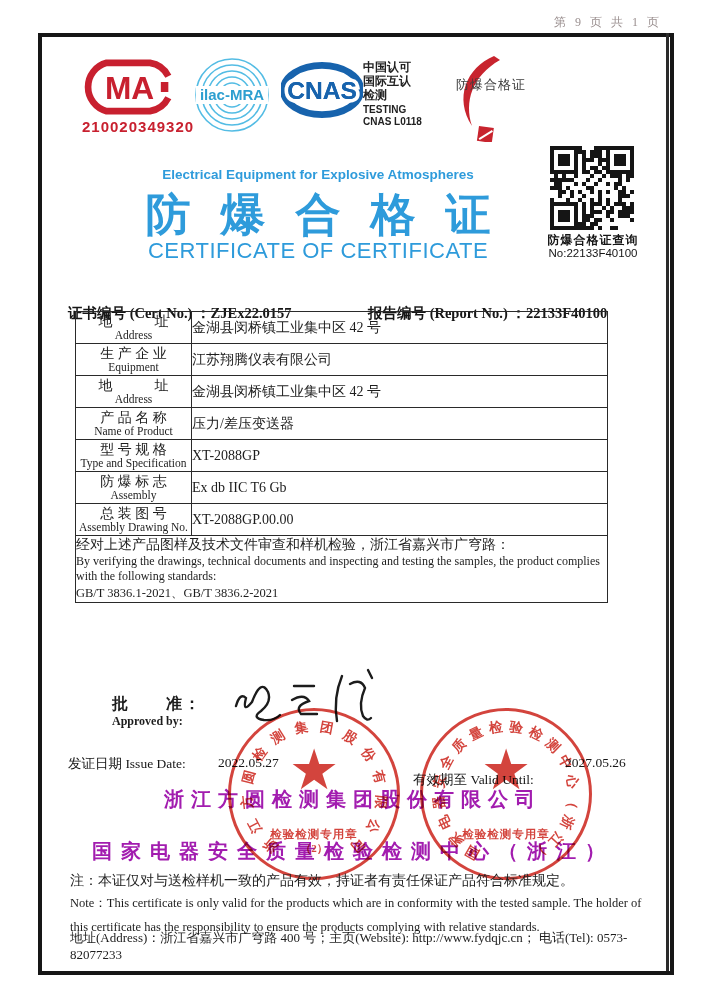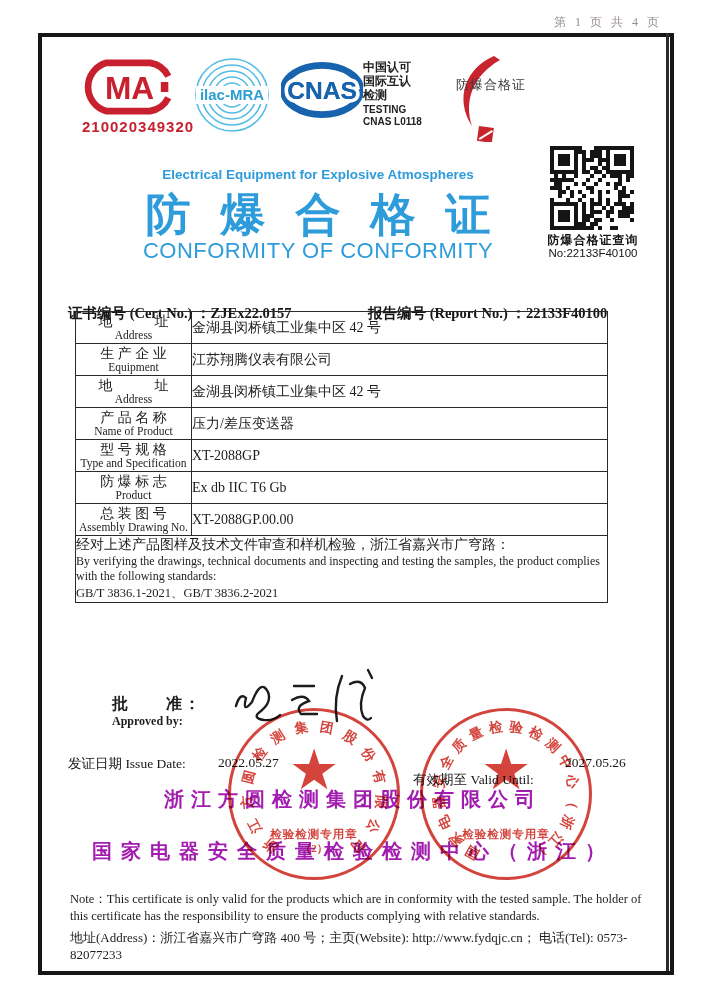--- a/index.html
+++ b/index.html
@@ -86,29 +86,29 @@
     font-family:"Liberation Serif",serif;font-weight:bold;font-size:13.5px;color:#d0342c;
     text-align:center;line-height:18px;}
   .star{position:absolute;left:0;top:26px;width:100%;text-align:center;font-size:56px;color:#d0342c;}
   .st-cap{position:absolute;left:0;top:116px;width:100%;text-align:center;font-size:11.5px;
           font-weight:bold;color:#d0342c;letter-spacing:1px;}
   .st-num{position:absolute;left:0;top:130px;width:100%;text-align:center;font-size:11px;
           font-weight:bold;color:#d0342c;}
 
   
   .note-cn{left:70px;top:872px;width:575px;font-size:14px;}
-  .note-en{left:70px;top:891px;width:578px;font-size:12.5px;line-height:17px;}
+  .note-en{left:70px;top:891px;width:578px;font-size:12.5px;line-height:24px;}
   .addr{left:70px;top:929px;width:578px;font-size:13px;}
 </style>
 </head>
 <body>
 
 <div class="sheet">
 
-  <div class="abs page-ind">第 1 页 共 4 页</div>
+  <div class="abs page-ind">第 9 页 共 1 页</div>
   <div class="abs frame"></div>
   <div class="abs frame-shadow"></div>
 
   <svg class="abs" style="left:80px;top:56px" width="100" height="62" viewBox="0 0 120 74">
     <path d="M106,24 A30,30 0 0 0 84,8 H32 A30,30 0 0 0 32,66 H84 A30,30 0 0 0 106,50" fill="none" stroke="#c8202f" stroke-width="8"></path>
     <text x="30" y="51" font-family="Liberation Sans,sans-serif" font-weight="bold" font-size="38" fill="#c8202f">MA</text>
     <rect x="97" y="31" width="9" height="12" fill="#c8202f"></rect>
   </svg>
   <div class="abs cma-num">210020349320</div>
 
@@ -140,21 +140,21 @@
     <path d="M62,4 C34,16 22,46 40,74 C32,50 40,24 68,8 Z" fill="#c8242e"></path>
     <g transform="translate(47,74) rotate(8)">
       <rect x="0" y="0" width="15" height="15" fill="#c8242e"></rect>
       <path d="M2,13 L14,3" stroke="#ffffff" stroke-width="2"></path>
     </g>
   </svg>
   <div class="abs fy-label">防爆合格证</div>
 
   <div class="abs blue t-en">Electrical Equipment for Explosive Atmospheres</div>
   <div class="abs blue t-main">防爆合格证</div>
-  <div class="abs blue t-main-en">CONFORMITY OF CONFORMITY</div>
+  <div class="abs blue t-main-en">CERTIFICATE OF CERTIFICATE</div>
 
   <div class="abs qr">
       <i style="left:0px;top:0px"></i>
       <i style="left:4px;top:0px"></i>
       <i style="left:8px;top:0px"></i>
       <i style="left:12px;top:0px"></i>
       <i style="left:16px;top:0px"></i>
       <i style="left:20px;top:0px"></i>
       <i style="left:24px;top:0px"></i>
       <i style="left:28px;top:0px"></i>
@@ -429,21 +429,21 @@
     <tr>
       <td class="lab">
             <div class="cn">型 号 规 格</div>
         <div class="en">Type and Specification</div>
           </td>
       <td class="val">XT-2088GP</td>
     </tr>
     <tr>
       <td class="lab">
             <div class="cn">防 爆 标 志</div>
-        <div class="en">Product</div>
+        <div class="en">Assembly</div>
           </td>
       <td class="val">Ex db IIC T6 Gb</td>
     </tr>
     <tr>
       <td class="lab">
             <div class="cn">总 装 图 号</div>
         <div class="en">Assembly Drawing No.</div>
           </td>
       <td class="val">XT-2088GP.00.00</td>
     </tr>
@@ -516,16 +516,17 @@
         <span style="transform: rotate(79.4118deg) translateY(-67px);">心</span>
         <span style="transform: rotate(97.0588deg) translateY(-67px);">（</span>
         <span style="transform: rotate(114.706deg) translateY(-67px);">浙</span>
         <span style="transform: rotate(132.353deg) translateY(-67px);">江</span>
         <span style="transform: rotate(150deg) translateY(-67px);">）</span>
       </div>
     <div class="star">★</div>
     <div class="st-cap">检验检测专用章</div>
   </div>
 
+  <div class="abs note-cn">注：本证仅对与送检样机一致的产品有效，持证者有责任保证产品符合标准规定。</div>
   <div class="abs note-en">Note：This certificate is only valid for the products which are in conformity with the tested sample. The holder of this certificate has the responsibility to ensure the products complying with relative standards.</div>
   <div class="abs addr">地址(Address)：浙江省嘉兴市广穹路 400 号；主页(Website): http://www.fydqjc.cn；   电话(Tel): 0573-82077233</div>
 
 </div>
 
 </body></html>

